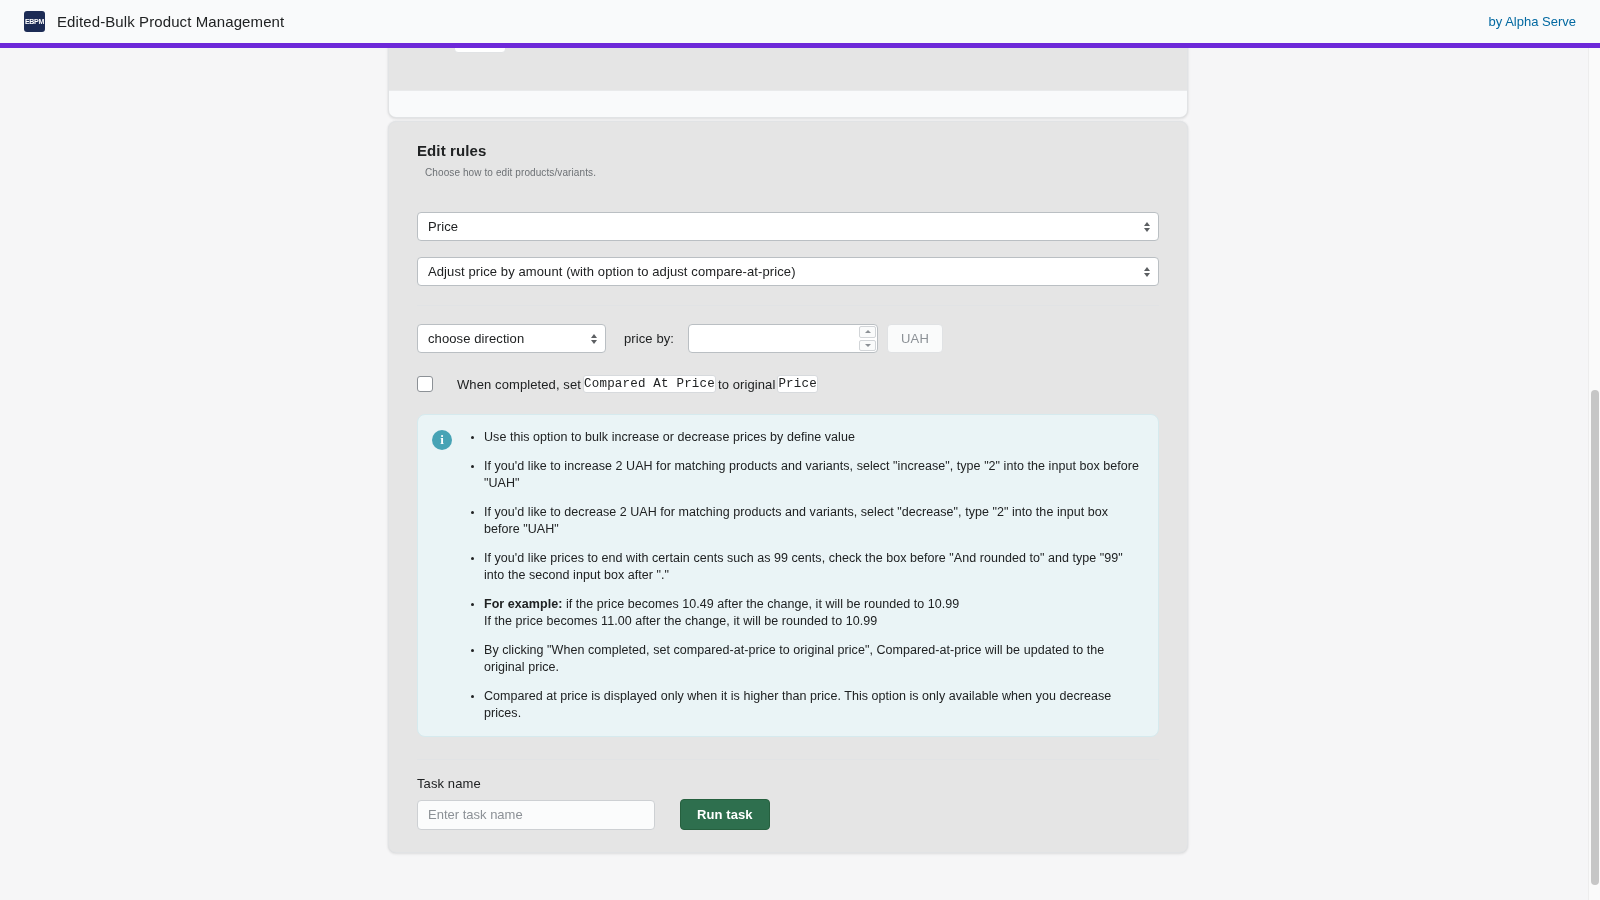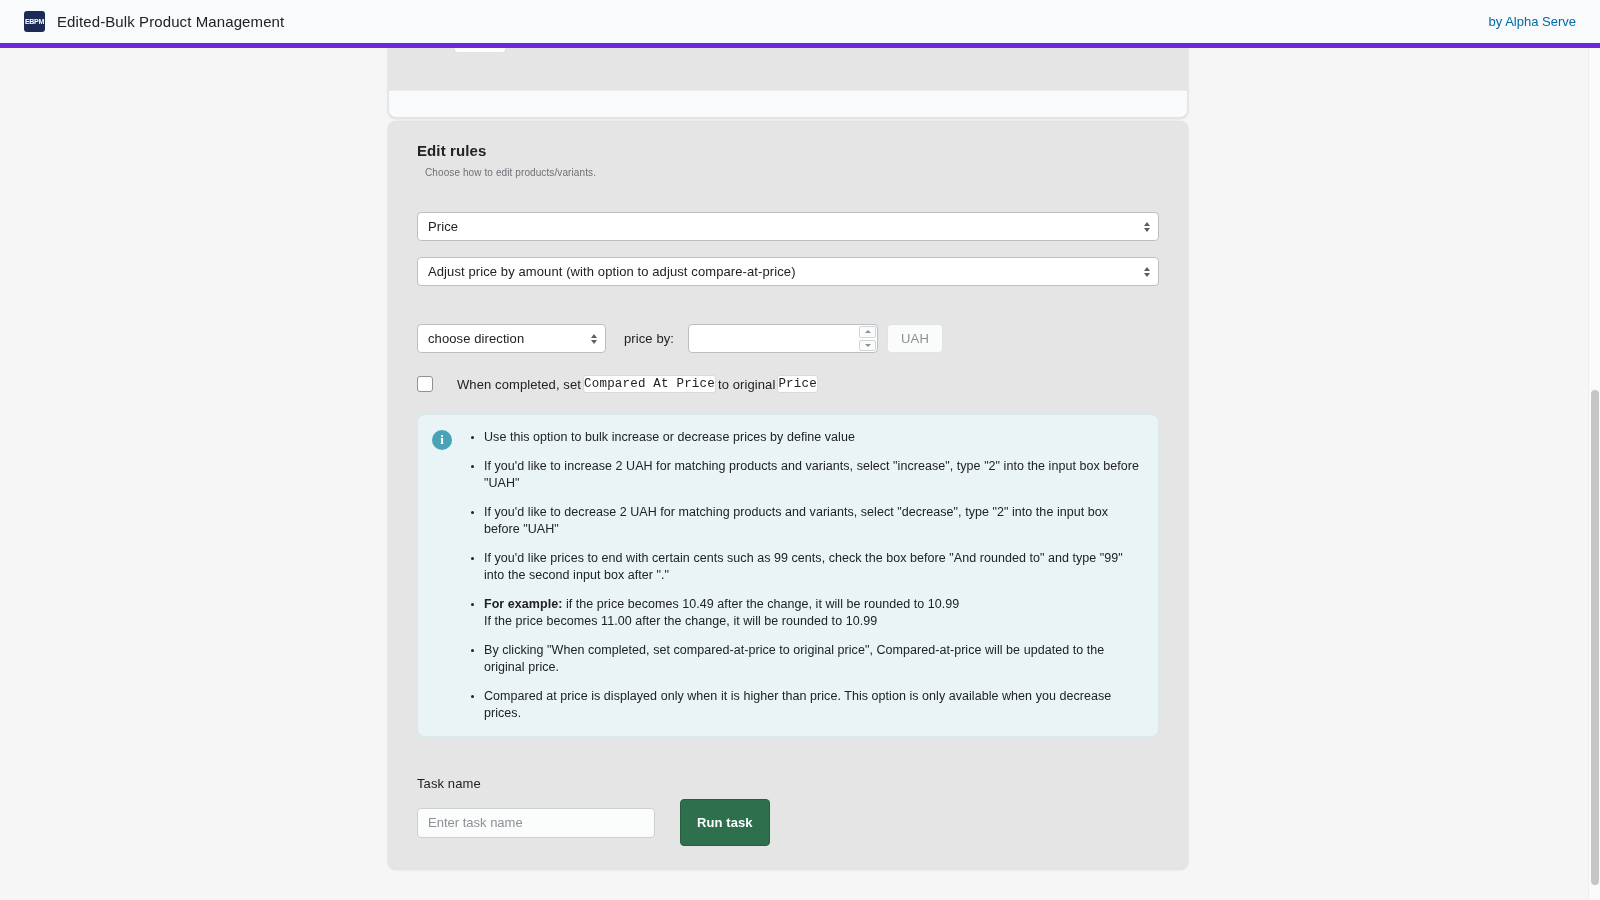--- a/index.html
+++ b/index.html
@@ -369,21 +369,21 @@
     background: #fbfcfc;
     padding: 0 10px;
     font-size: 13px;
     font-family: "Liberation Sans", sans-serif;
     color: #202223;
     outline: none;
   }
   .task-input::placeholder { color: #8c9196; }
   .run-btn {
     margin-left: 17px;
-    height: 47px;
+    height: 31px;
     padding: 0 16px;
     background: #2e6f4e;
     border: 1px solid #26603f;
     border-radius: 4px;
     color: #ffffff;
     font-size: 13px;
     font-weight: 600;
     display: flex; align-items: center; justify-content: center;
     letter-spacing: .1px;
     cursor: pointer;

